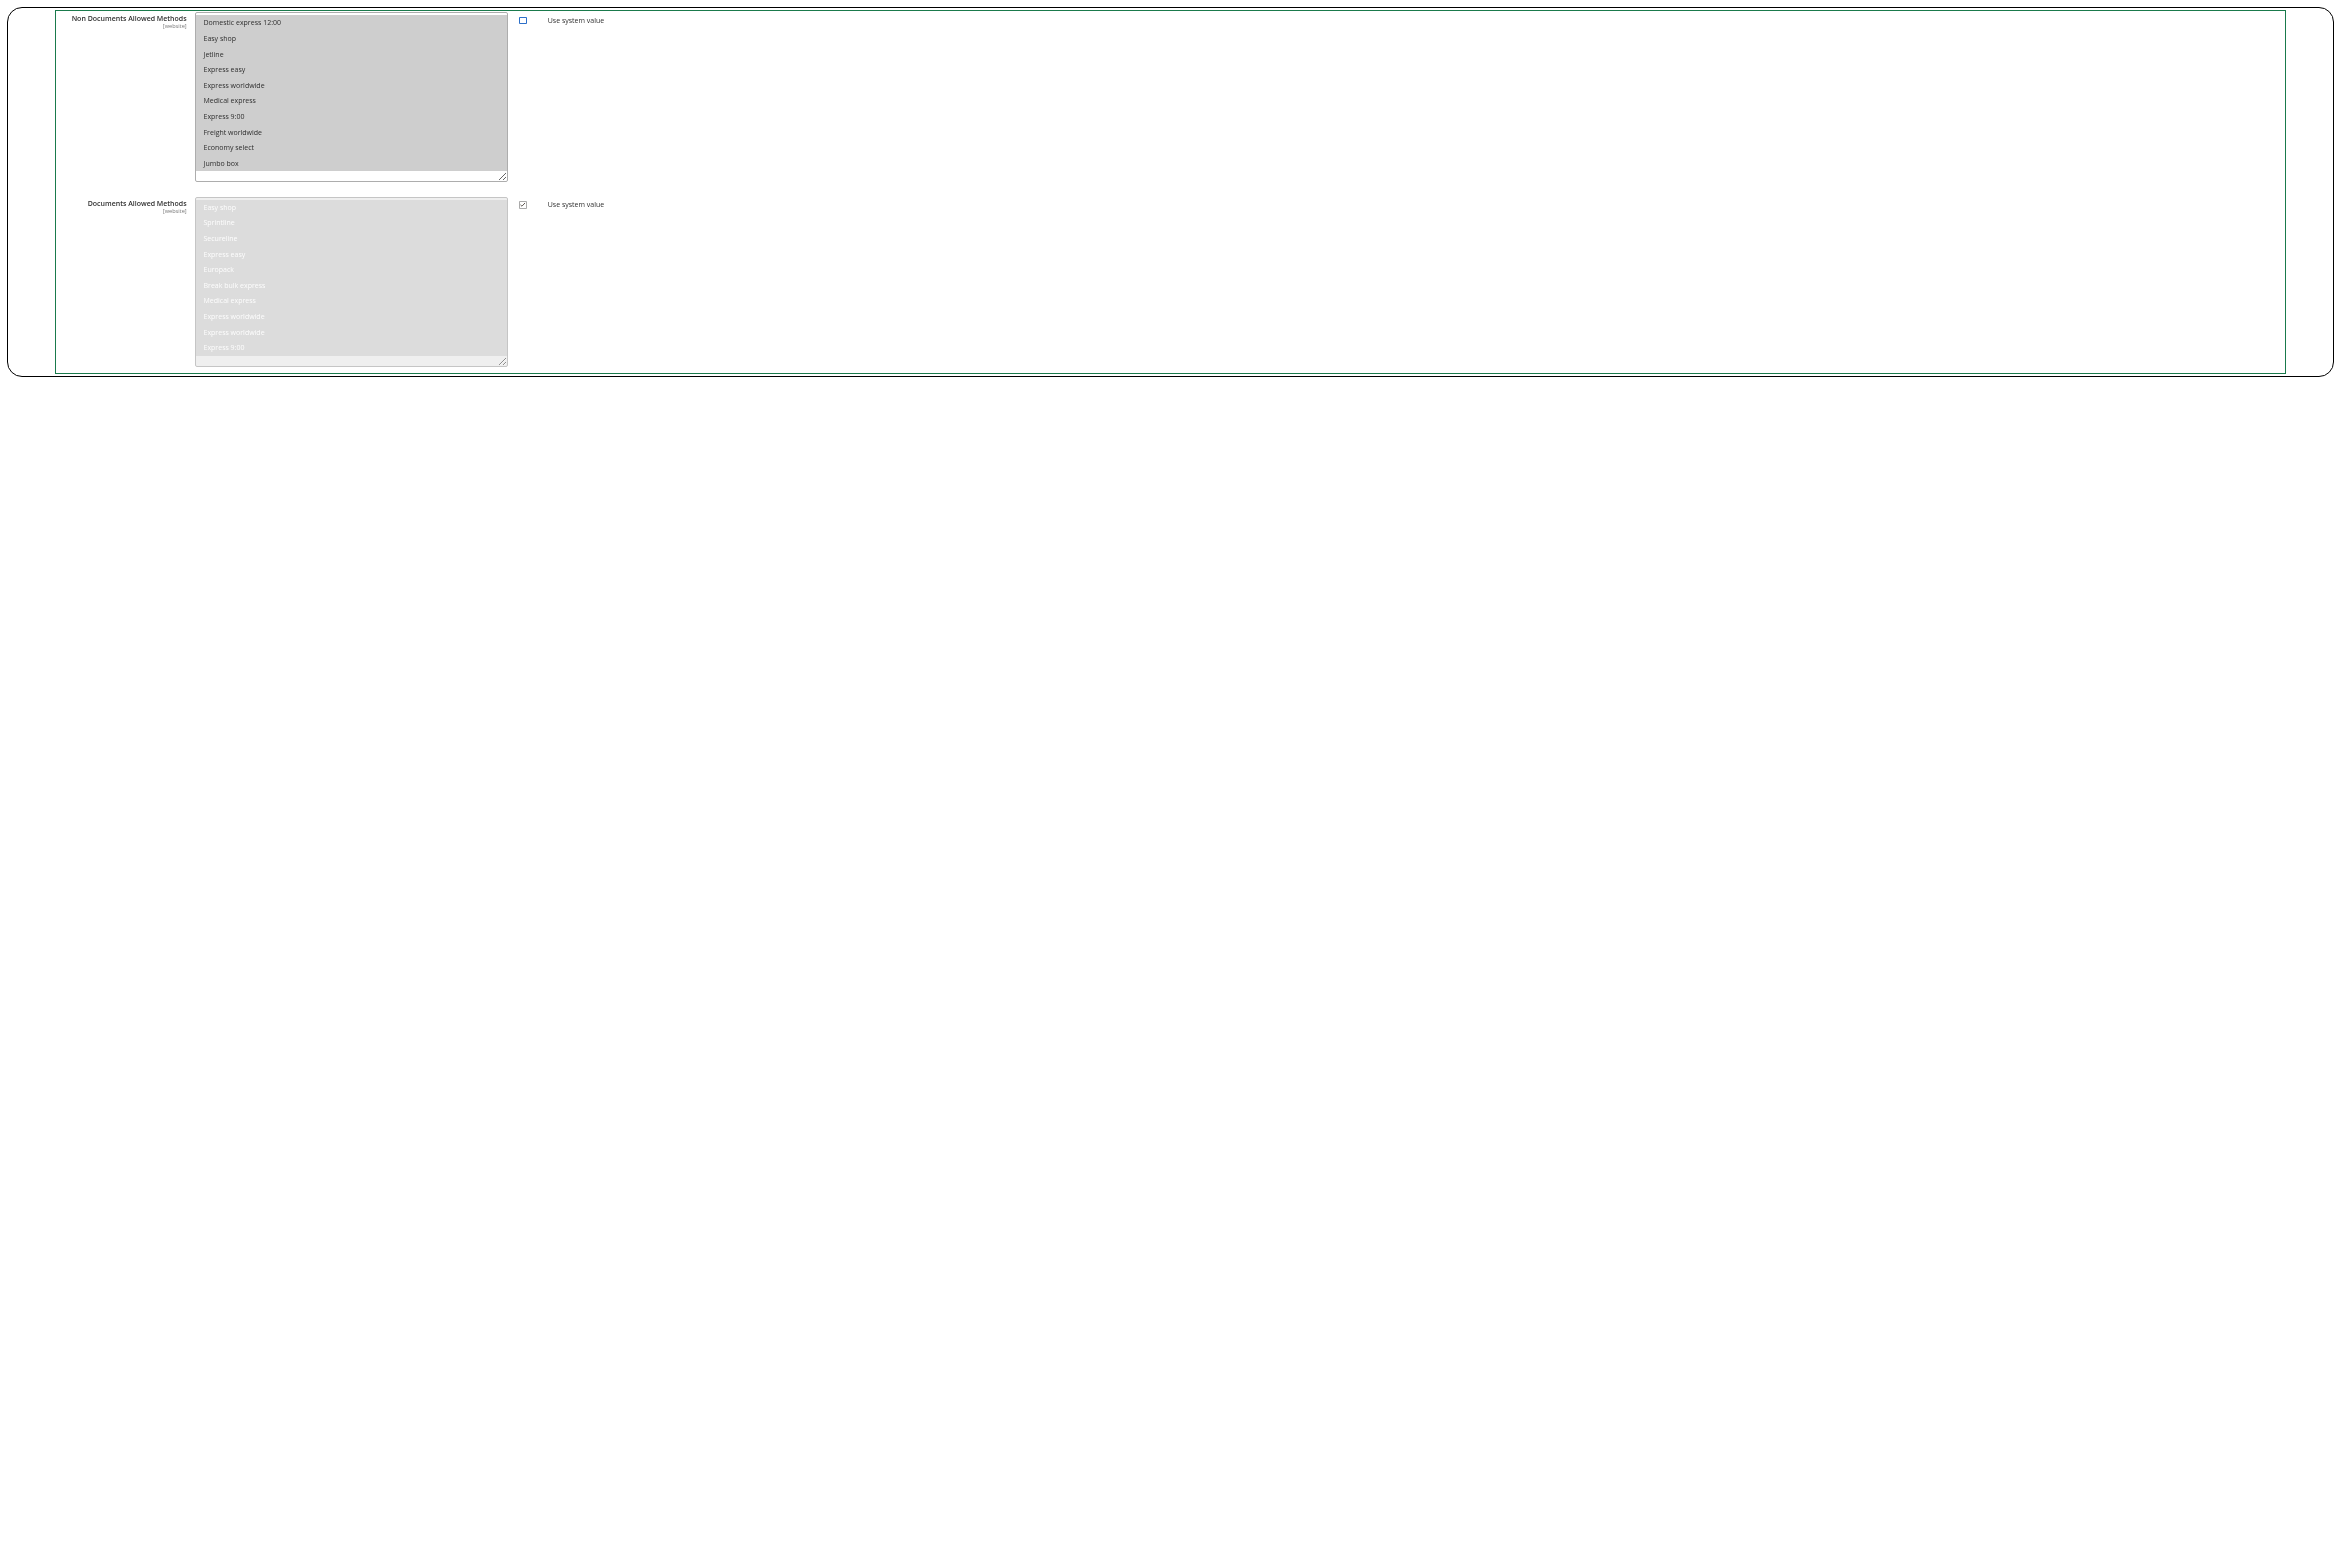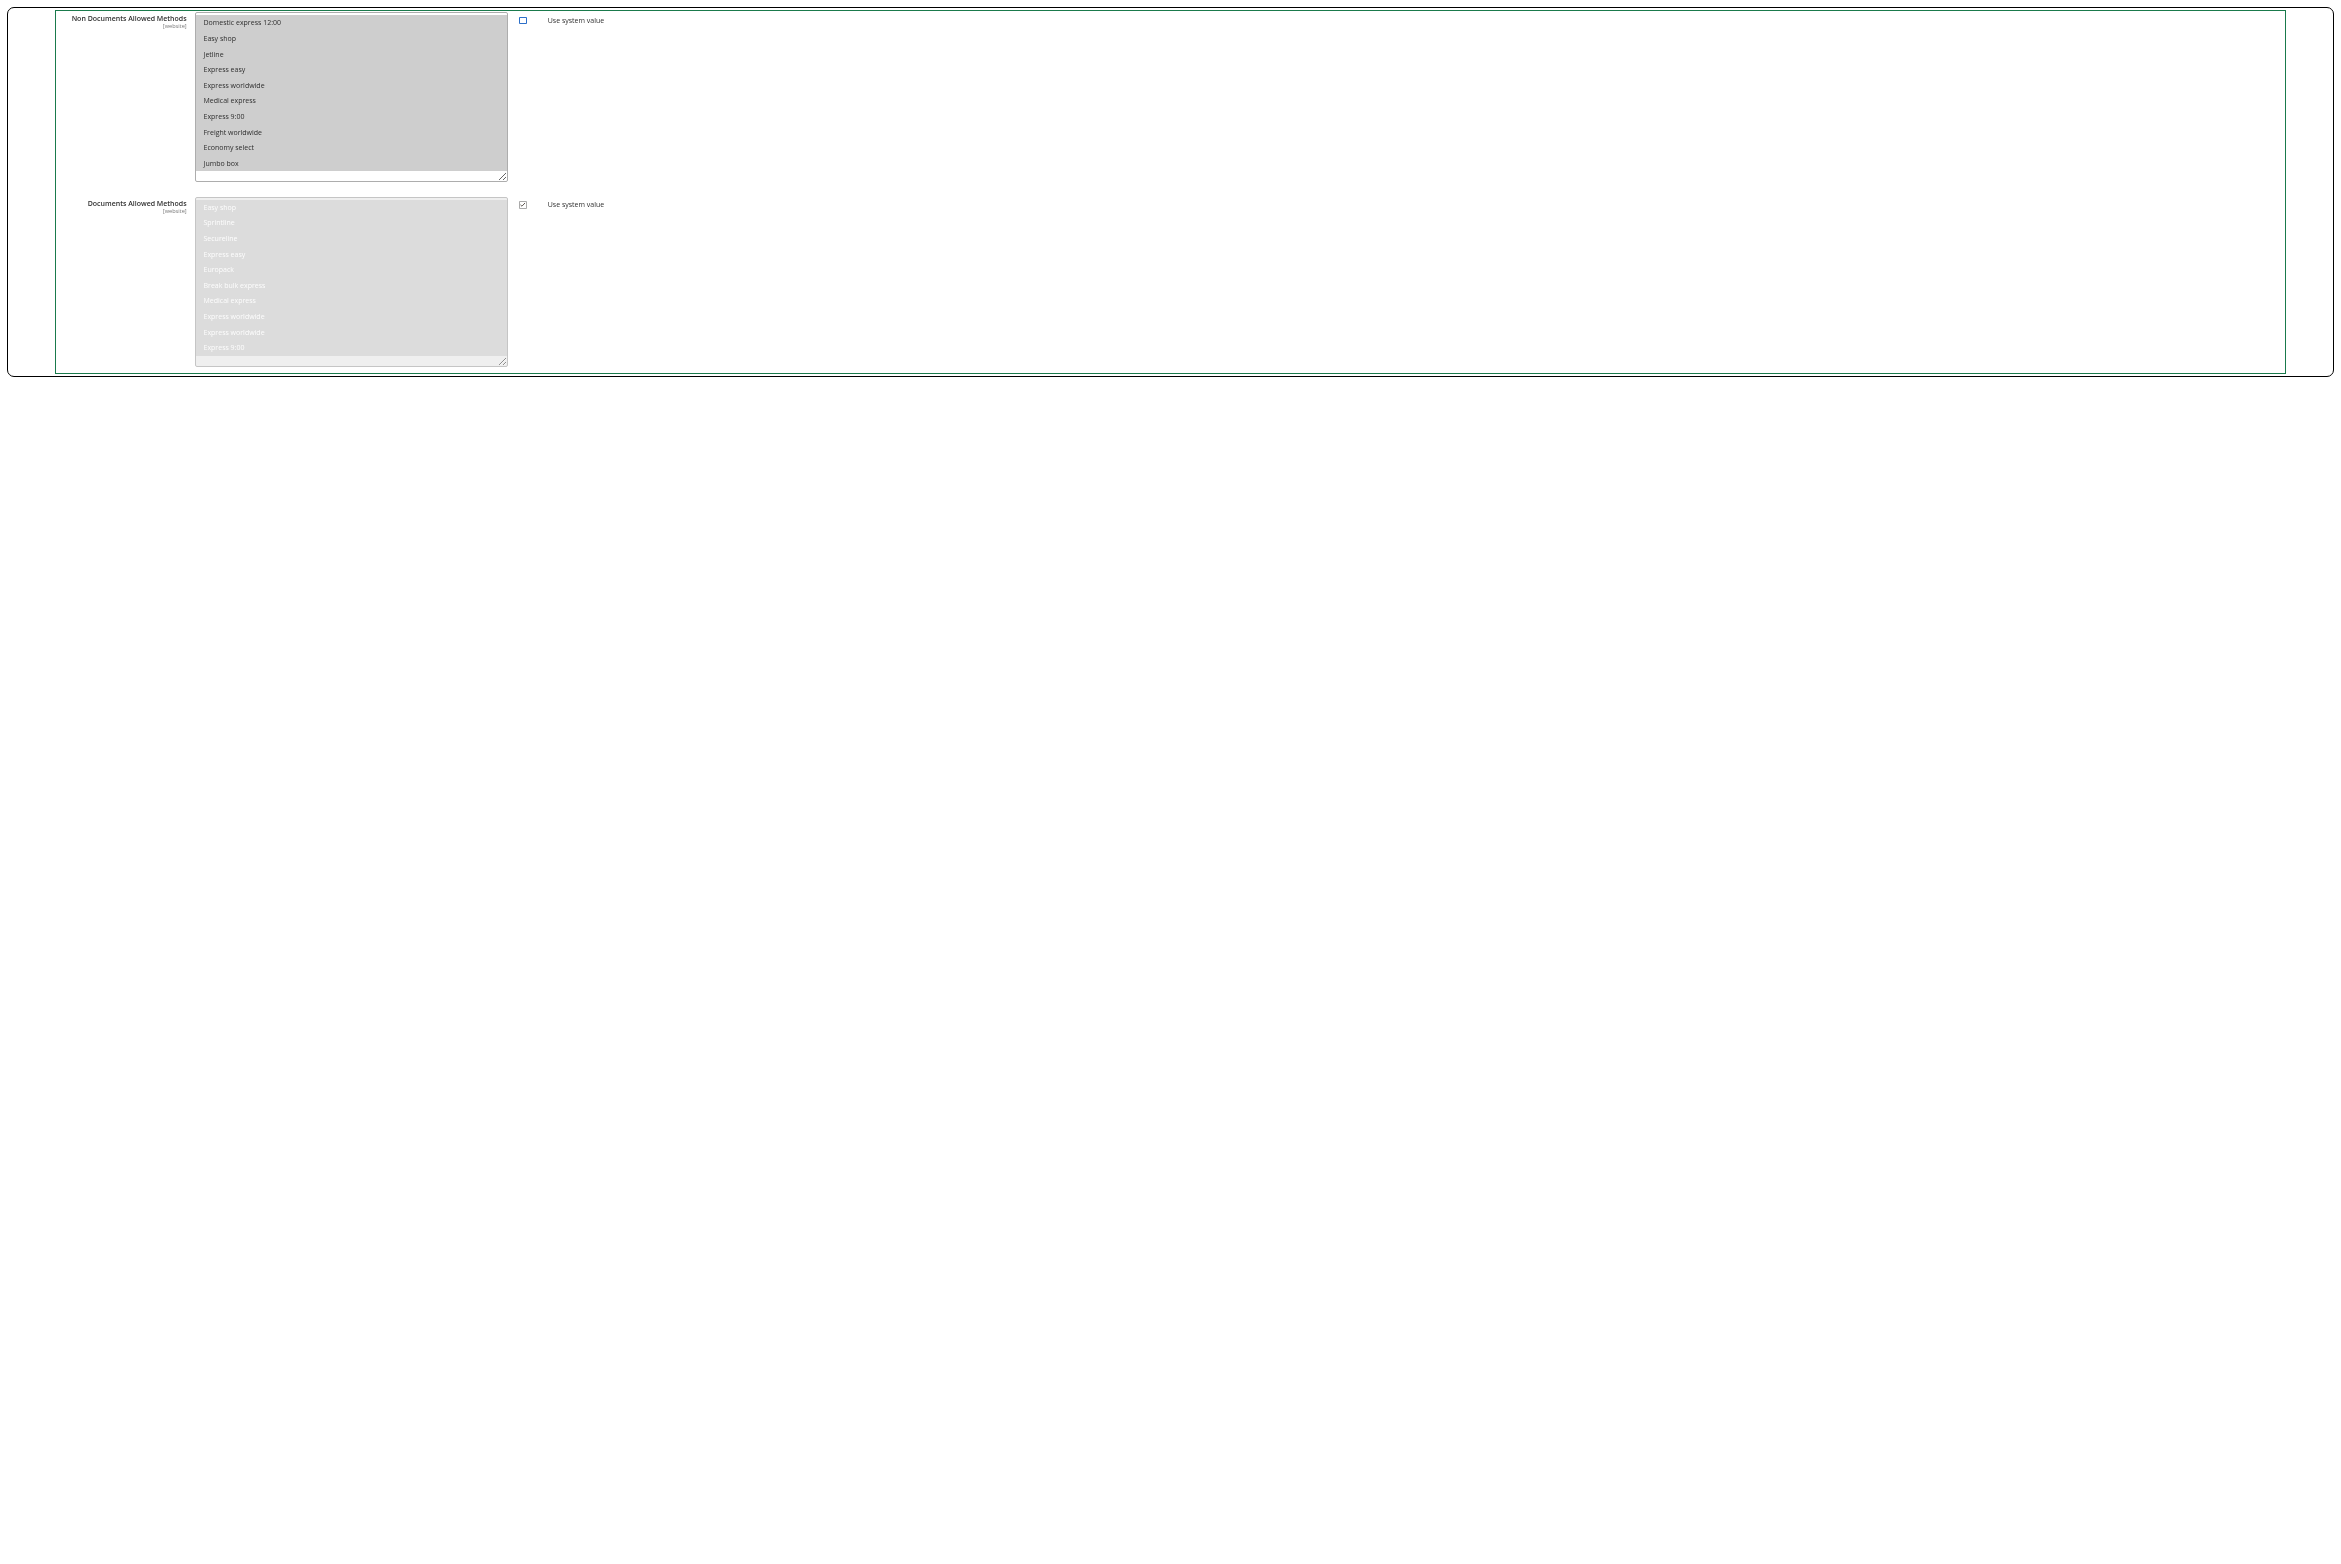--- a/index.html
+++ b/index.html
@@ -6,21 +6,21 @@
   body {
     margin: 0;
     padding: 7px;
     font-family: 'Open Sans', 'Helvetica Neue', Arial, sans-serif;
     font-size: 6.6px;
     color: #333;
     background: #fff;
   }
   .outer-frame {
     border: 0.9px solid #000;
-    border-radius: 7px;
+    border-radius: 15px;
     padding: 1.9px 47px 1.9px 47px;
     height: 370px;
     overflow: hidden;
   }
   .inner-panel {
     border: 0.5px solid #1a7a4c;
     padding: 0;
     height: 100%;
     overflow: hidden;
   }

